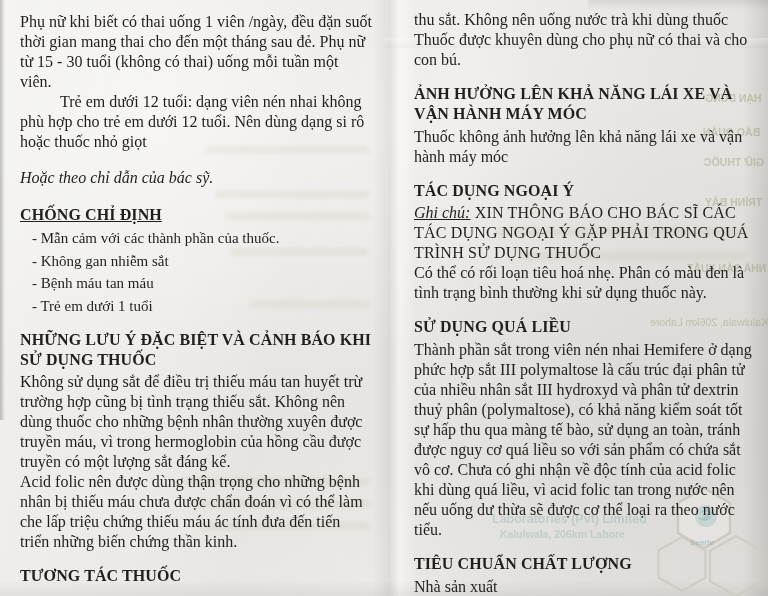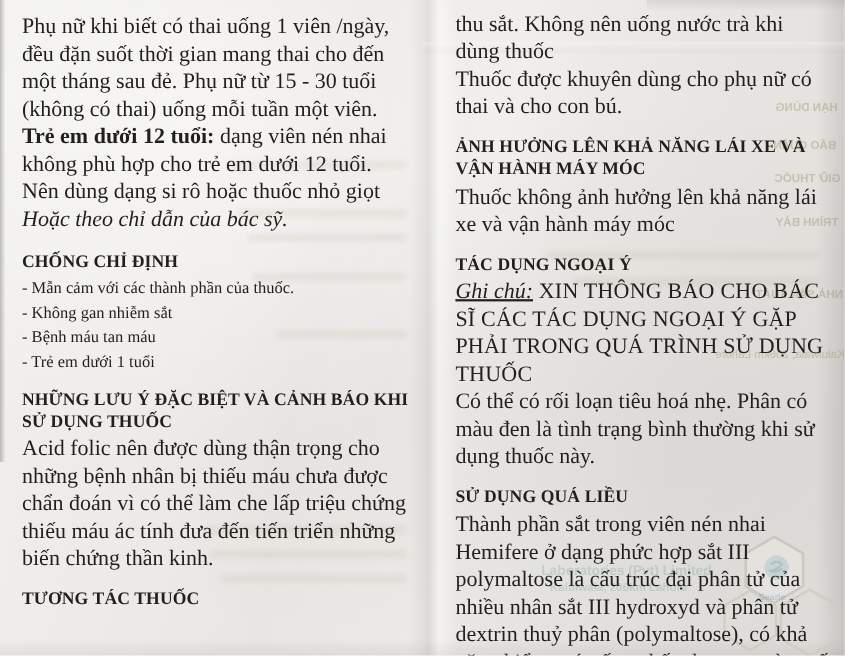--- a/index.html
+++ b/index.html
@@ -8,25 +8,25 @@
     font-family:"Liberation Serif","DejaVu Serif",serif;
     color:#211f1c;
     background:
       radial-gradient(ellipse at 22% 18%, rgba(255,255,255,.55) 0%, rgba(255,255,255,0) 45%),
       radial-gradient(ellipse at 80% 70%, rgba(0,0,0,.05) 0%, rgba(0,0,0,0) 55%),
       linear-gradient(100deg,#f1f0ed 0%, #e9e7e4 38%, #efedea 55%, #e7e5e1 78%, #e3e1dd 100%);
   }
   .col{position:absolute;top:0;}
   .col-left{left:20px;width:353px;padding-top:12px;}
   .col-right{left:414px;width:343px;padding-top:10px;}
-  p{margin:0;font-size:20px;line-height:1.25;}
+  p{margin:0;font-size:16px;line-height:1.25;}
   .h{font-weight:700;font-size:16px;line-height:1.24;margin:14px 0 3px;letter-spacing:.1px;}
-  .item{margin:4px 0;font-size:15px;line-height:1.25;}
-  .italic{font-style:italic;}
-  .lead-bold{font-weight:700;}
+  .item{margin:4px 12px;font-size:15px;line-height:1.25;}
+  .italic{font-style:italic;margin-top:16px;}
+  .lead-bold{font-weight:400;margin-left:40px;}
   .note-lead{font-style:italic;text-decoration:underline;}
   .caps-note{letter-spacing:.2px;}
 
   
   .shade{position:absolute;pointer-events:none;}
   .shade-left-sliver{left:0;top:0;width:5px;height:420px;
     background:linear-gradient(90deg,rgba(40,38,34,.45),rgba(40,38,34,0));
     opacity:.6;}
   .shade-divider{left:372px;top:0;width:44px;height:596px;
     background:linear-gradient(90deg,rgba(0,0,0,0),rgba(0,0,0,.06) 40%,rgba(255,255,255,.45) 62%,rgba(0,0,0,0));}
@@ -94,27 +94,28 @@
   <circle cx="54" cy="38" r="11" fill="rgba(79,148,153,.22)"></circle>
   <path d="M49,35 q5,-5 10,0 q-5,5 -10,6 q5,2 10,-2" fill="none" stroke="rgba(79,148,153,.30)" stroke-width="2"></path>
 </svg>
 <div class="wm-label">Searle</div>
 
 <div class="col col-left">
   <p>Phụ nữ khi biết có thai uống 1 viên /ngày, đều đặn suốt thời gian mang thai cho đến một tháng sau đẻ. Phụ nữ từ 15 - 30 tuổi (không có thai) uống mỗi tuần một viên.</p>
   <p><span class="lead-bold">Trẻ em dưới 12 tuổi:</span><span> dạng viên nén nhai không phù hợp cho trẻ em dưới 12 tuổi. Nên dùng dạng si rô hoặc thuốc nhỏ giọt</span></p>
   <p class="italic">Hoặc theo chỉ dẫn của bác sỹ.</p>
 
-  <div class="h" style="margin-top:17px;">CHỐNG CHỈ ĐỊNH</div>
+  <div class="h" style="margin-top:17px;text-decoration:underline;">CHỐNG CHỈ ĐỊNH</div>
   <div class="item">- Mẫn cảm với các thành phần của thuốc.</div>
   <div class="item">- Không gan nhiễm sắt</div>
   <div class="item">- Bệnh máu tan máu</div>
   <div class="item">- Trẻ em dưới 1 tuổi</div>
 
   <div class="h">NHỮNG LƯU Ý ĐẶC BIỆT VÀ CẢNH BÁO KHI SỬ DỤNG THUỐC</div>
+  <p>Không sử dụng sắt để điều trị thiếu máu tan huyết trừ trường hợp cũng bị tình trạng thiếu sắt. Không nên dùng thuốc cho những bệnh nhân thường xuyên được truyền máu, vì trong hermoglobin của hồng cầu được truyền có một lượng sắt đáng kể.</p>
   <p>Acid folic nên được dùng thận trọng cho những bệnh nhân bị thiếu máu chưa được chẩn đoán vì có thể làm che lấp triệu chứng thiếu máu ác tính đưa đến tiến triển những biến chứng thần kinh.</p>
 
   <div class="h">TƯƠNG TÁC THUỐC</div>
 </div>
 
 <div class="col col-right">
   <p>thu sắt. Không nên uống nước trà khi dùng thuốc</p>
 
   <p>Thuốc được khuyên dùng cho phụ nữ có thai và cho con bú.</p>
 

